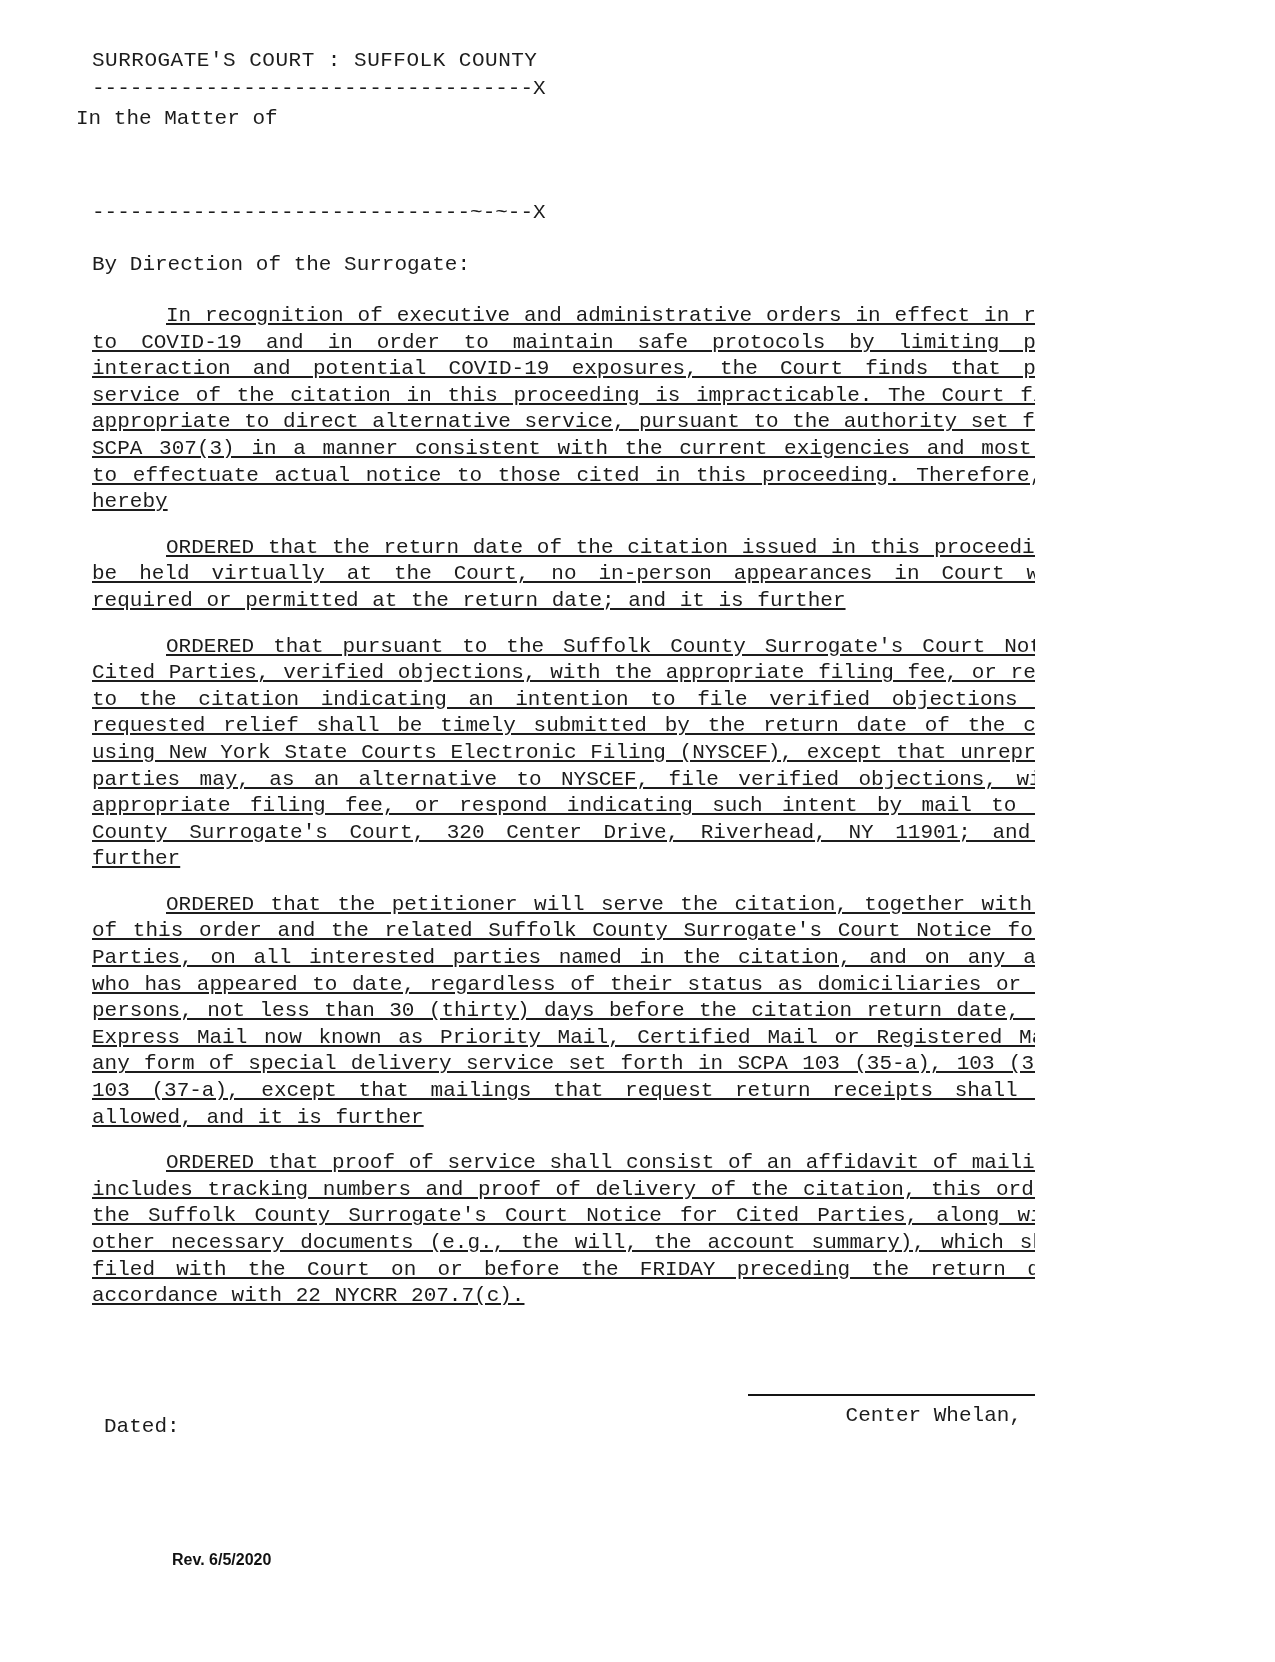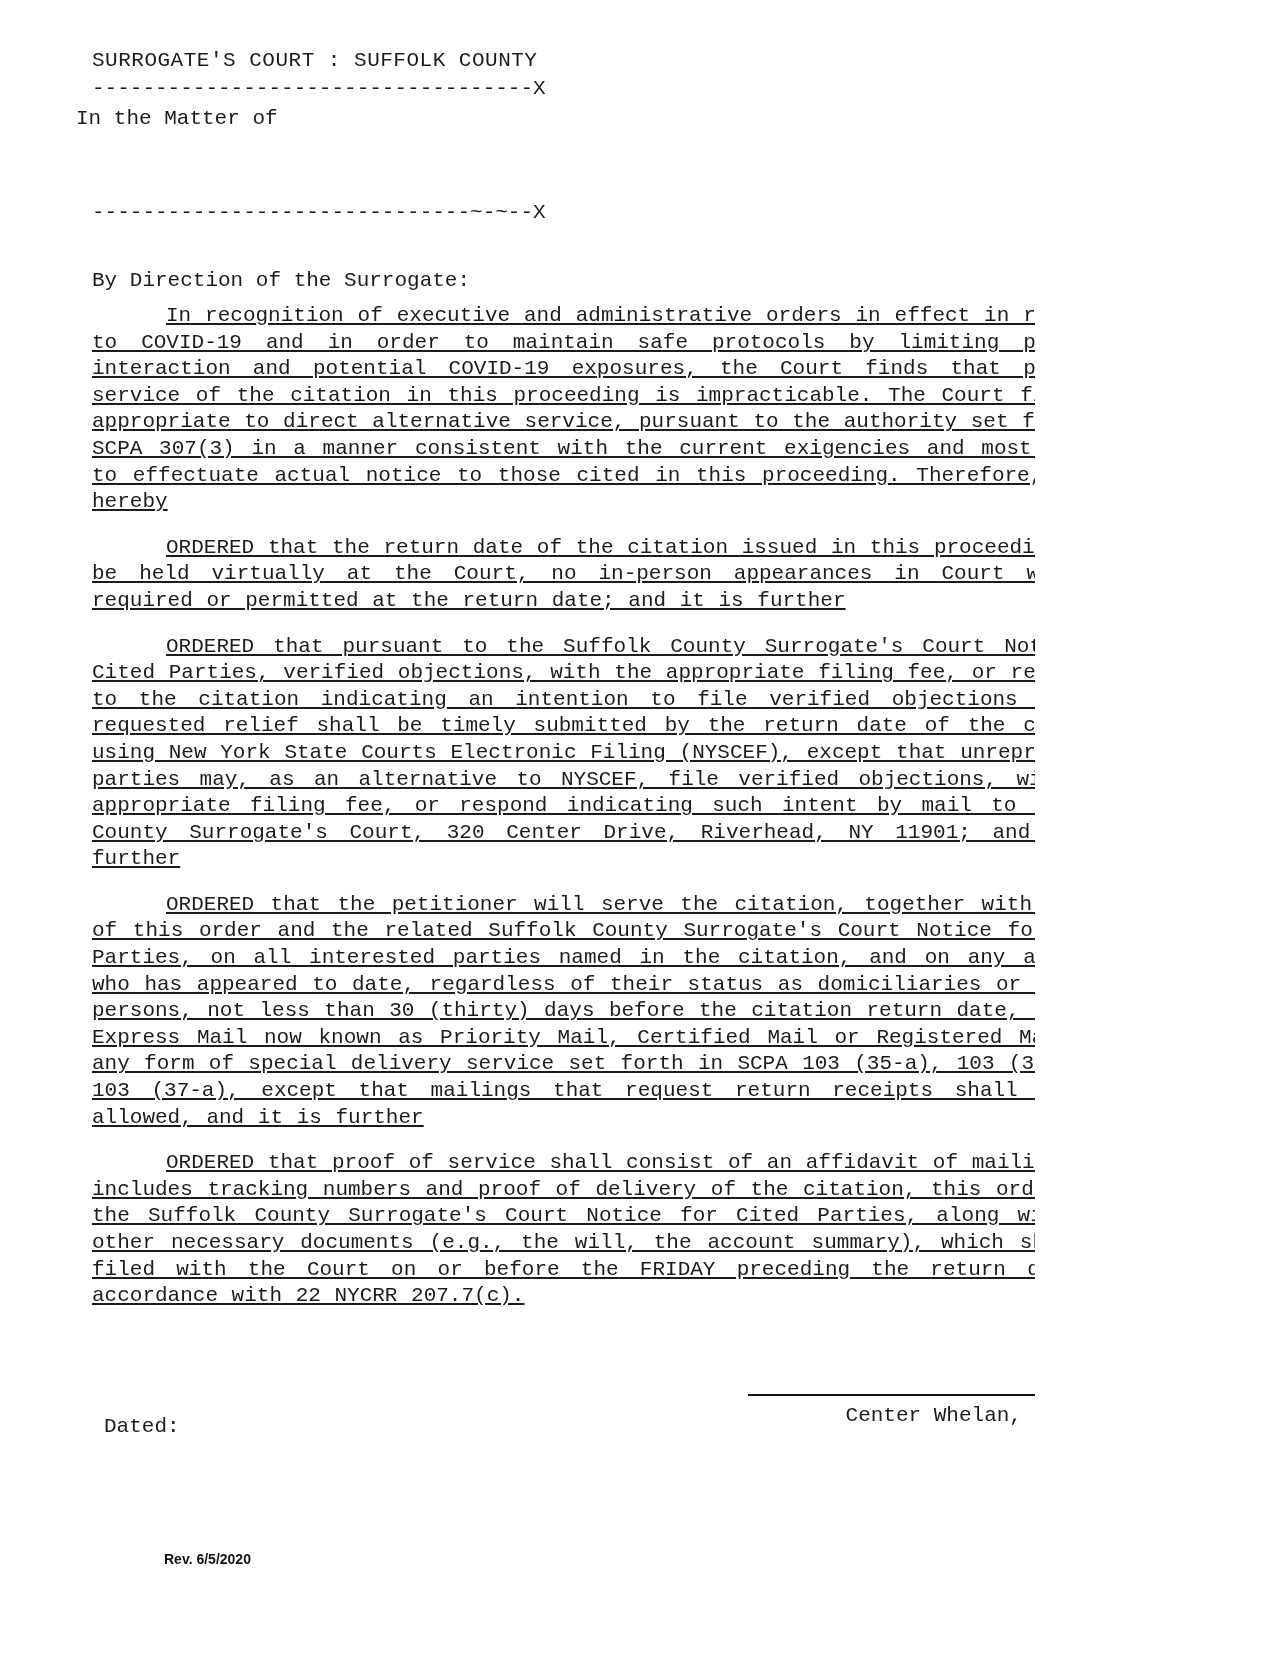--- a/index.html
+++ b/index.html
@@ -59,21 +59,21 @@
     margin-left: 10px;
   }
   .divider-bottom {
     position: absolute;
     left: 92px;
     top: 200px;
   }
   .direction-line {
     position: absolute;
     left: 92px;
-    top: 268px;
+    top: 252px;
   }
   .body-text {
     position: absolute;
     left: 92px;
     top: 303px;
     width: 1032px;
     text-decoration: underline;
   }
   .body-text p {
     margin: 0 0 19px 0;
@@ -101,25 +101,25 @@
     border-top: 2.5px solid #141414;
     margin-bottom: 7px;
   }
   .sig-name {
     font-size: 21px;
     line-height: 26px;
     white-space: pre;
   }
   .footer-rev {
     position: absolute;
-    left: 164px;
+    left: 172px;
     top: 1551px;
     font-family: "Liberation Sans", sans-serif;
     font-weight: bold;
-    font-size: 14px;
+    font-size: 16px;
     color: #111111;
   }
 </style>
 </head>
 <body>
 
 <div class="page">
 
   <div class="mono court-header">SURROGATE'S COURT : SUFFOLK COUNTY</div>
 

